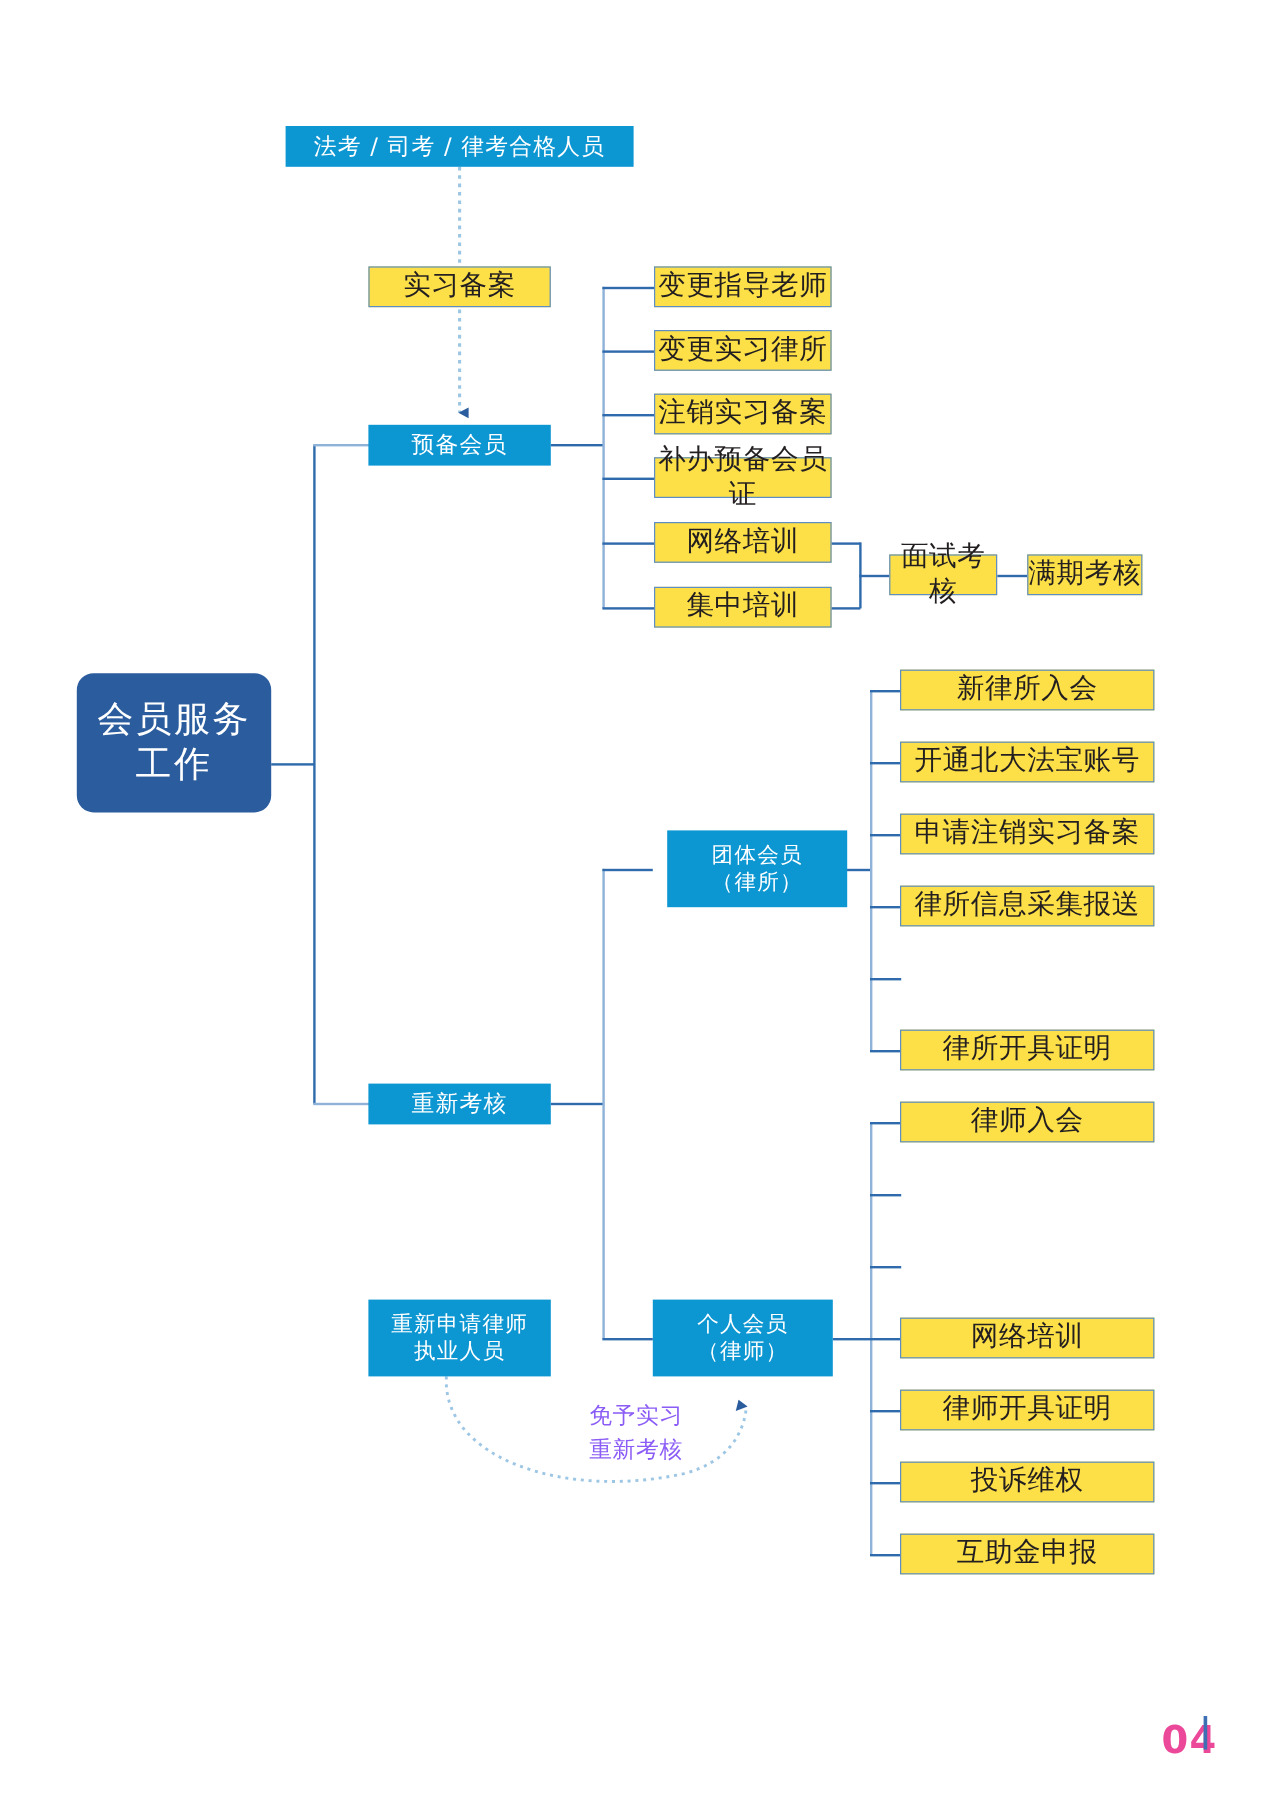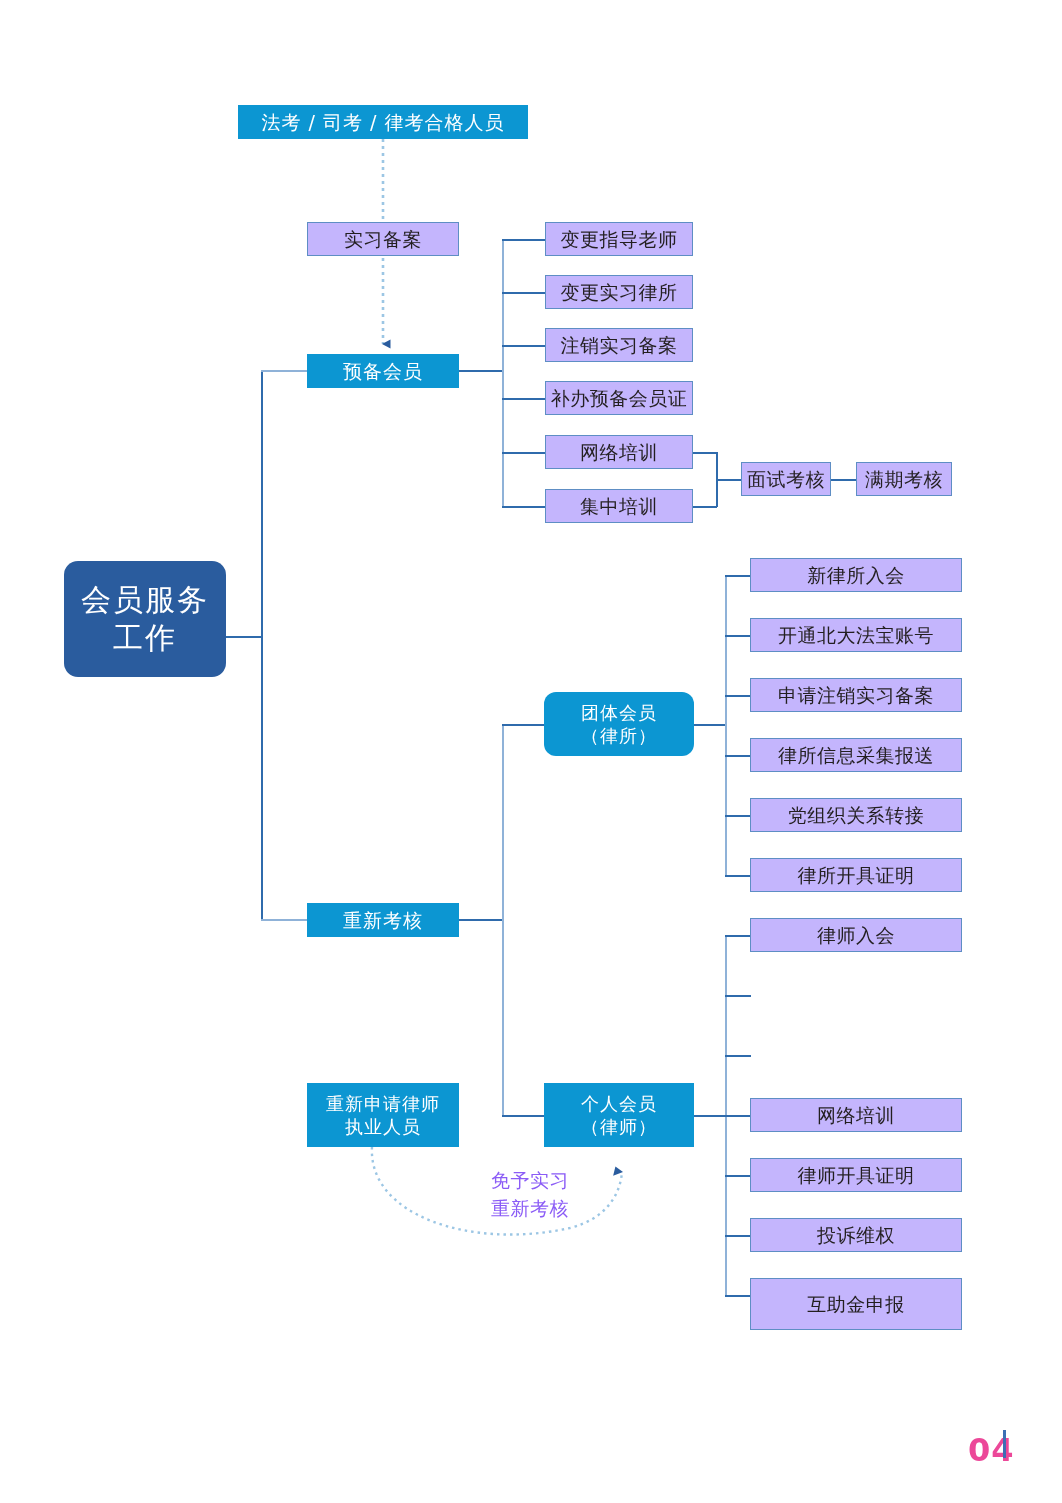--- a/index.html
+++ b/index.html
@@ -38,24 +38,24 @@
   
   .cyan-node {
     background: #0C96D2;
     color: #ffffff;
     font-size: 19px;
     letter-spacing: 1px;
   }
   .cyan-node.two-line { font-size: 18px; }
   
   .leaf-node {
-    background: #c4b5fd;
+    background: #fde047;
     border: 1.6px solid #5E8EC4;
     color: #231F20;
-    font-size: 19px;
+    font-size: 23px;
     letter-spacing: 0.5px;
   }
   
   .ln {
     position: absolute;
     background: #2F6BAC;
   }
   .ln.light { background: #8FB2D8; }
   .ln.h { height: 1.6px; }
   .ln.v { width: 1.6px; }
@@ -159,21 +159,21 @@
 工作</div>
 
   <div class="node cyan-node" style="left:238px; top:105px; width:290px; height:34px;">法考 / 司考 / 律考合格人员</div>
 
   <div class="node leaf-node" style="left:307px; top:222px; width:152px; height:34px;">实习备案</div>
 
   <div class="node cyan-node" style="left:307px; top:354px; width:152px; height:34px;">预备会员</div>
 
   <div class="node cyan-node" style="left:307px; top:903px; width:152px; height:34px;">重新考核</div>
 
-  <div class="node cyan-node two-line" style="left:544px; top:692px; width:150px; height:64px;border-radius:12px;">团体会员
+  <div class="node cyan-node two-line" style="left:556px; top:692px; width:150px; height:64px;">团体会员
 （律所）</div>
 
   <div class="node cyan-node two-line" style="left:544px; top:1083px; width:150px; height:64px;">个人会员
 （律师）</div>
 
   <div class="node cyan-node two-line" style="left:307px; top:1083px; width:152px; height:64px;">重新申请律师
 执业人员</div>
 
   <div class="edge-label" style="left:455px; top:1167px; width:150px;">免予实习
 重新考核</div>
@@ -185,25 +185,24 @@
   <div class="node leaf-node" style="left:545px; top:435px; width:148px; height:34px;">网络培训</div>
   <div class="node leaf-node" style="left:545px; top:489px; width:148px; height:34px;">集中培训</div>
 
   <div class="node leaf-node" style="left:741px; top:462px; width:90px; height:34px;">面试考核</div>
   <div class="node leaf-node" style="left:856px; top:462px; width:96px; height:34px;">满期考核</div>
 
   <div class="node leaf-node" style="left:750px; top:558px; width:212px; height:34px;">新律所入会</div>
   <div class="node leaf-node" style="left:750px; top:618px; width:212px; height:34px;">开通北大法宝账号</div>
   <div class="node leaf-node" style="left:750px; top:678px; width:212px; height:34px;">申请注销实习备案</div>
   <div class="node leaf-node" style="left:750px; top:738px; width:212px; height:34px;">律所信息采集报送</div>
-  <div class="node leaf-node" style="left:750px; top:798px; width:212px; height:34px;">党组织关系转接</div>
   <div class="node leaf-node" style="left:750px; top:858px; width:212px; height:34px;">律所开具证明</div>
 
   <div class="node leaf-node" style="left:750px; top:918px; width:212px; height:34px;">律师入会</div>
   <div class="node leaf-node" style="left:750px; top:1098px; width:212px; height:34px;">网络培训</div>
   <div class="node leaf-node" style="left:750px; top:1158px; width:212px; height:34px;">律师开具证明</div>
   <div class="node leaf-node" style="left:750px; top:1218px; width:212px; height:34px;">投诉维权</div>
-  <div class="node leaf-node" style="left:750px; top:1278px; width:212px; height:52px;">互助金申报</div>
+  <div class="node leaf-node" style="left:750px; top:1278px; width:212px; height:34px;">互助金申报</div>
 
   <div class="page-num" style="left:968px; top:1431px;">04</div>
   <div class="page-bar" style="left:1003px; top:1430px; height:28px;"></div>
 
 </div>
 
 </body></html>

